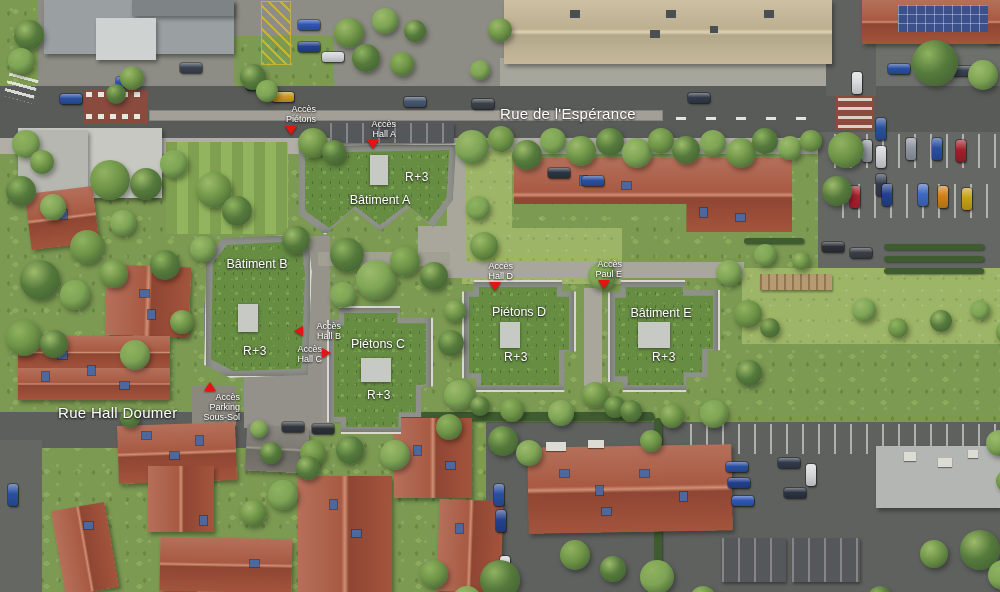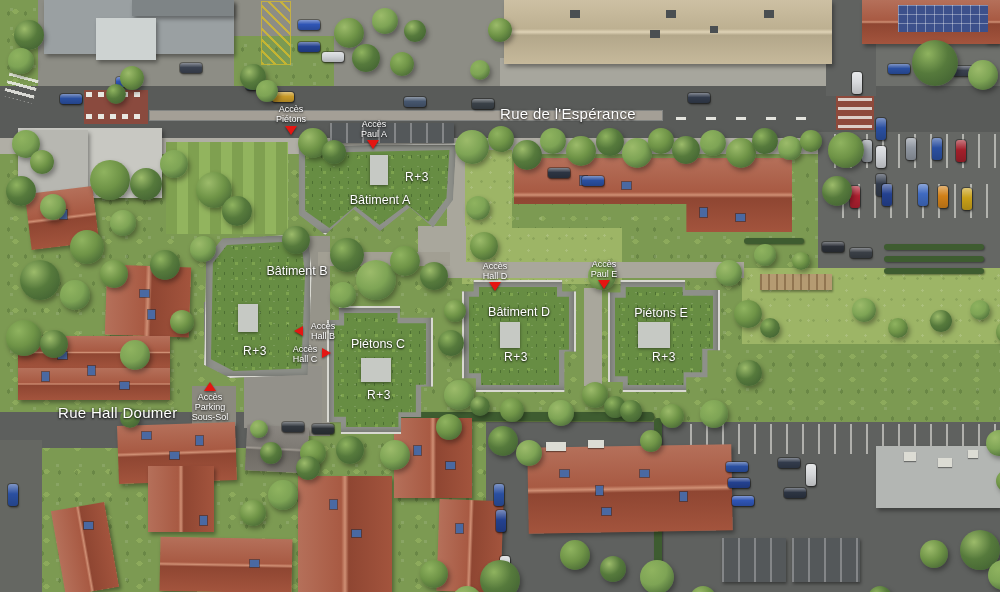--- a/index.html
+++ b/index.html
@@ -35,21 +35,21 @@
   .car{position:absolute;border-radius:3px;z-index:15;
     box-shadow:0 0 0 1px rgba(0,0,0,.35),1px 2px 2px rgba(0,0,0,.35);
     background-image:linear-gradient(180deg,rgba(255,255,255,.4),rgba(255,255,255,0) 45%,rgba(0,0,0,.15));}
   .pline{position:absolute;background:rgba(242,242,235,.55);z-index:5;}
   .mark{z-index:5;}
   .lbl{position:absolute;color:#fff;z-index:40;text-shadow:0 1px 2px rgba(0,0,0,.8),0 0 3px rgba(0,0,0,.55);white-space:nowrap;}
   .street-lbl{font-size:15px;letter-spacing:.3px;}
   .bname{font-size:12.5px;width:100px;text-align:center;}
   .floors{font-size:12px;width:40px;text-align:center;letter-spacing:.5px;}
   .access{font-size:9px;line-height:10px;text-align:center;}
-  .access div{white-space:nowrap;}
+  .access div{white-space:nowrap;text-align:right;}
   .arw{position:absolute;width:0;height:0;z-index:41;filter:drop-shadow(0 1px 1px rgba(0,0,0,.55));}
   .arw.down{border-left:6px solid transparent;border-right:6px solid transparent;border-top:9px solid #e41511;}
   .arw.up{border-left:6px solid transparent;border-right:6px solid transparent;border-bottom:9px solid #e41511;}
   .arw.left{border-top:5px solid transparent;border-bottom:5px solid transparent;border-right:9px solid #e41511;}
   .arw.right{border-top:5px solid transparent;border-bottom:5px solid transparent;border-left:9px solid #e41511;}
   .solar{position:absolute;background:#3c508b;z-index:11;
     background-image:repeating-linear-gradient(90deg,rgba(255,255,255,.35) 0 1px,transparent 1px 9px),repeating-linear-gradient(180deg,rgba(255,255,255,.35) 0 1px,transparent 1px 9px);}
   .carport{position:absolute;background:#54585a;z-index:13;box-shadow:1px 2px 3px rgba(0,0,0,.4);
     background-image:repeating-linear-gradient(90deg,rgba(255,255,255,.28) 0 2px,transparent 2px 16px);}
   .pergola{position:absolute;background:#b59b72;z-index:11;box-shadow:1px 2px 2px rgba(0,0,0,.35);
@@ -88,38 +88,38 @@
     <div class="ring shapeC"></div>
     <div class="groof shapeC"></div>
     <div class="patch" style="left:30px;top:42px;width:32px;height:26px;"></div>
   </div>
 
   <div class="lbl street-lbl" style="left:500px;top:105px;">Rue de l'Espérance</div>
   <div class="lbl street-lbl" style="left:58px;top:404px;">Rue Hall Doumer</div>
 
   <div class="lbl bname" style="left:330px;top:193px;">Bâtiment A</div>
   <div class="lbl floors" style="left:397px;top:170px;">R+3</div>
-  <div class="lbl bname" style="left:207px;top:264px;margin-left:40px;">Bâtiment B</div>
+  <div class="lbl bname" style="left:207px;top:257px;">Bâtiment B</div>
   <div class="lbl floors" style="left:235px;top:344px;">R+3</div>
   <div class="lbl bname" style="left:328px;top:337px;">Piétons C</div>
   <div class="lbl floors" style="left:359px;top:388px;">R+3</div>
-  <div class="lbl bname" style="left:469px;top:305px;">Bâtiment D</div>
+  <div class="lbl bname" style="left:469px;top:305px;">Piétons D</div>
   <div class="lbl floors" style="left:496px;top:350px;">R+3</div>
-  <div class="lbl bname" style="left:611px;top:306px;">Piétons E</div>
+  <div class="lbl bname" style="left:611px;top:306px;">Bâtiment E</div>
   <div class="lbl floors" style="left:644px;top:350px;">R+3</div>
 
   <div class="lbl access" style="left:266px;top:104px;width:50px;">
     <div>Accès</div>
     <div>Piétons</div>
   </div>
   <div class="arw down" style="left:285px;top:126px;"></div>
 
   <div class="lbl access" style="left:352px;top:119px;width:44px;">
     <div>Accès</div>
-    <div>Paul A</div>
+    <div>Hall A</div>
   </div>
   <div class="arw down" style="left:367px;top:140px;"></div>
 
   <div class="lbl access" style="left:305px;top:321px;width:36px;">
     <div>Accès</div>
     <div>Hall B</div>
   </div>
   <div class="arw left" style="left:294px;top:326px;"></div>
 
   <div class="lbl access" style="left:288px;top:344px;width:34px;">

